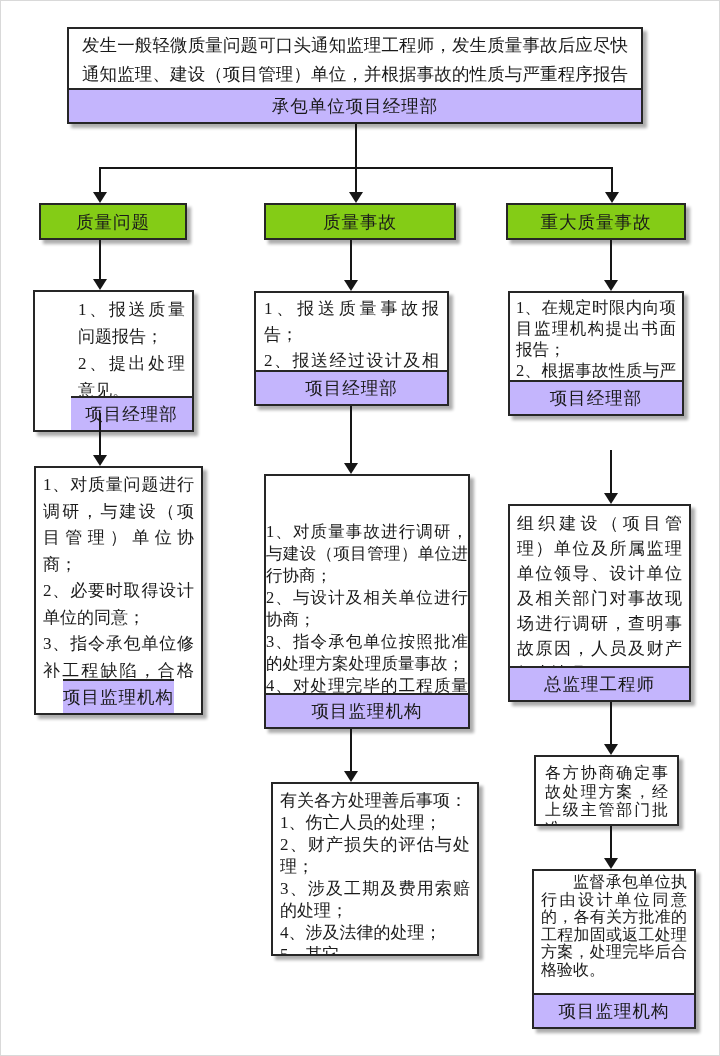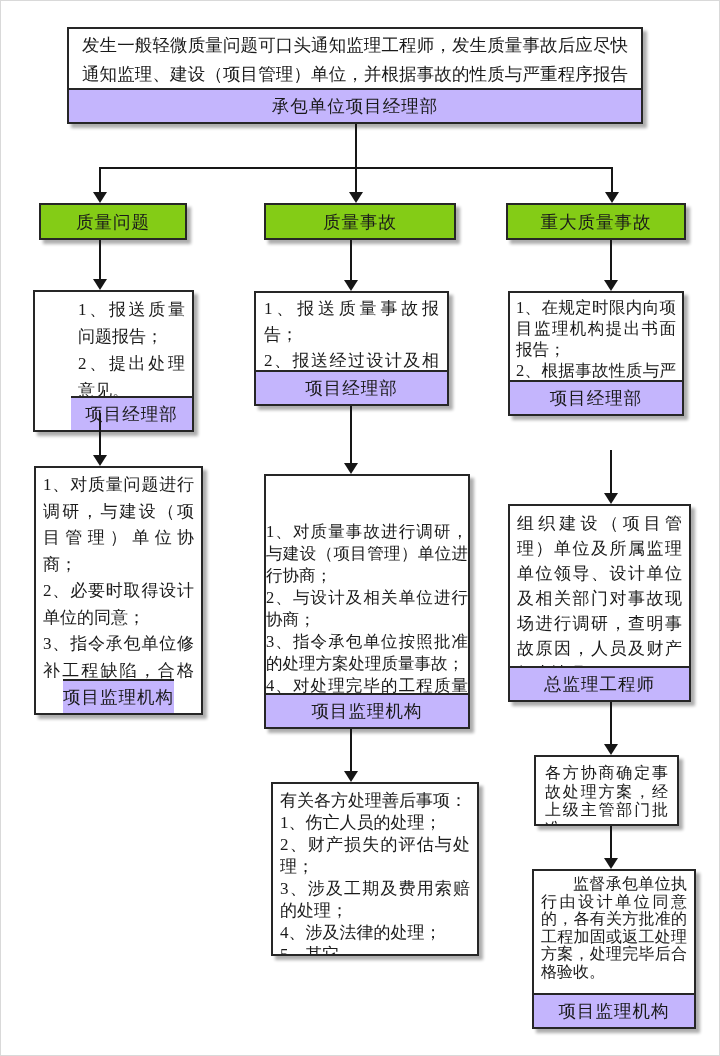--- a/index.html
+++ b/index.html
@@ -100,21 +100,21 @@
   #c3b1 { left: 507px; top: 290px; width: 176px; height: 125px; }
   #c3b1 .fbox-text { font-size: 16.5px; line-height: 21px; padding: 4px 6px; }
   #a32  { left: 610px; top: 449px; height: 54px; }
   #c3b2 { left: 507px; top: 503px; width: 183px; height: 198px; }
   #c3b2 .fbox-text { font-size: 17px; line-height: 25px; padding: 5px 7px; }
   #a33  { left: 610px; top: 701px; height: 53px; }
   #c3b3 { left: 533px; top: 754px; width: 145px; height: 71px; }
   #c3b3 .fbox-text { font-size: 16px; line-height: 18.5px; padding: 7px 9px; }
   #a34  { left: 610px; top: 825px; height: 43px; }
   #c3b4 { left: 531px; top: 868px; width: 164px; height: 160px; }
-  #c3b4 .fbox-text { font-size: 16px; line-height: 17.5px; padding: 4px 7px; text-indent: 2em; }
+  #c3b4 .fbox-text { font-size: 16px; line-height: 17.5px; padding: 4px 7px; text-indent: 2em; font-family: Liberation Mono, monospace; }
 </style>
 </head>
 <body>
 
 <div id="page">
 
   <div class="fbox" id="topbox">
     <div class="fbox-text">发生一般轻微质量问题可口头通知监理工程师，发生质量事故后应尽快通知监理、建设（项目管理）单位，并根据事故的性质与严重程序报告相关部门。</div>
     <div class="fbox-footer">承包单位项目经理部</div>
   </div>

